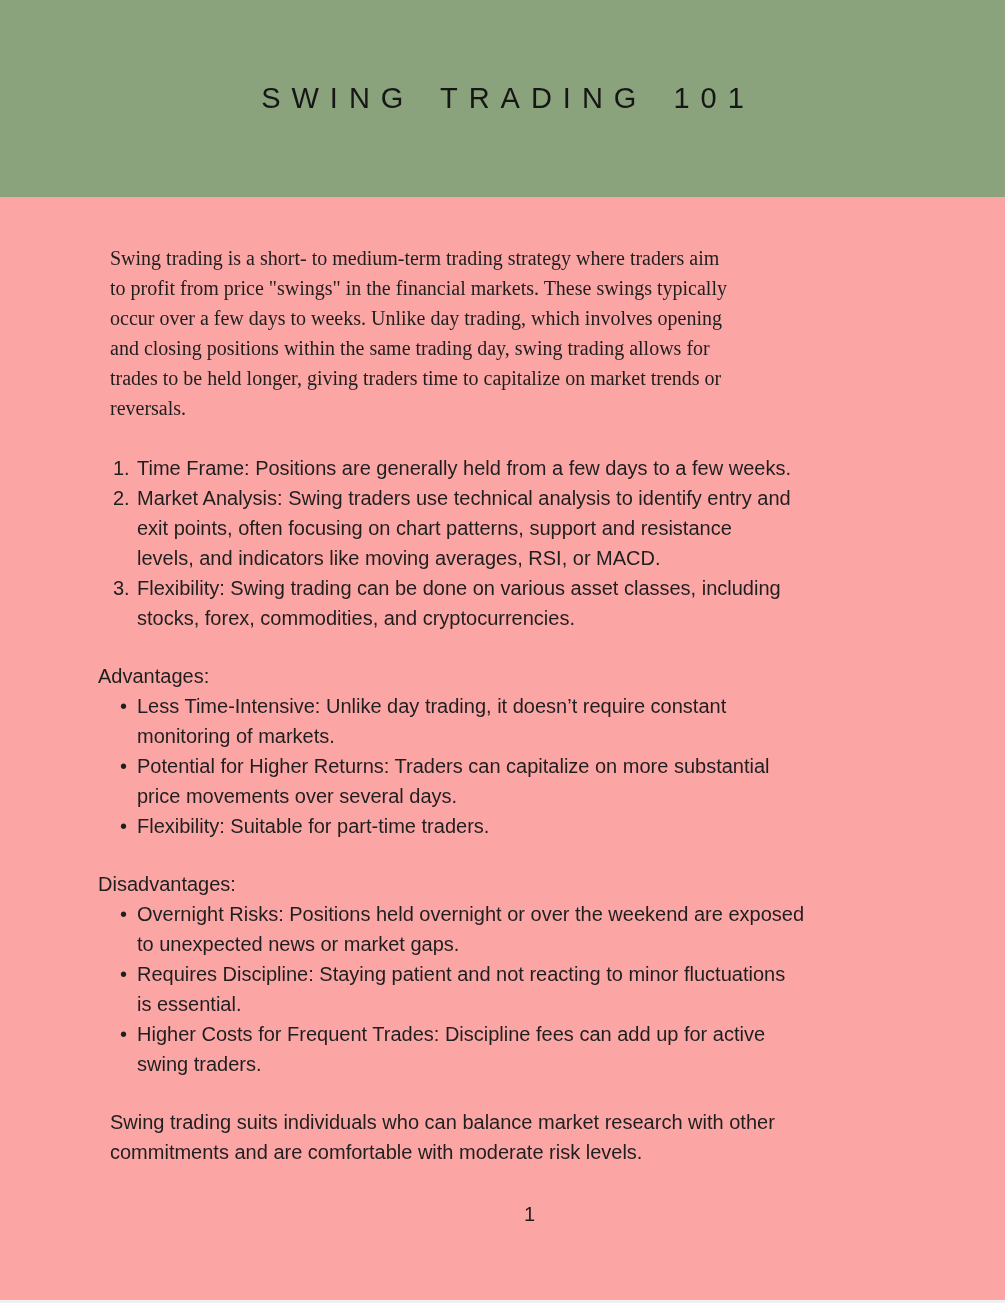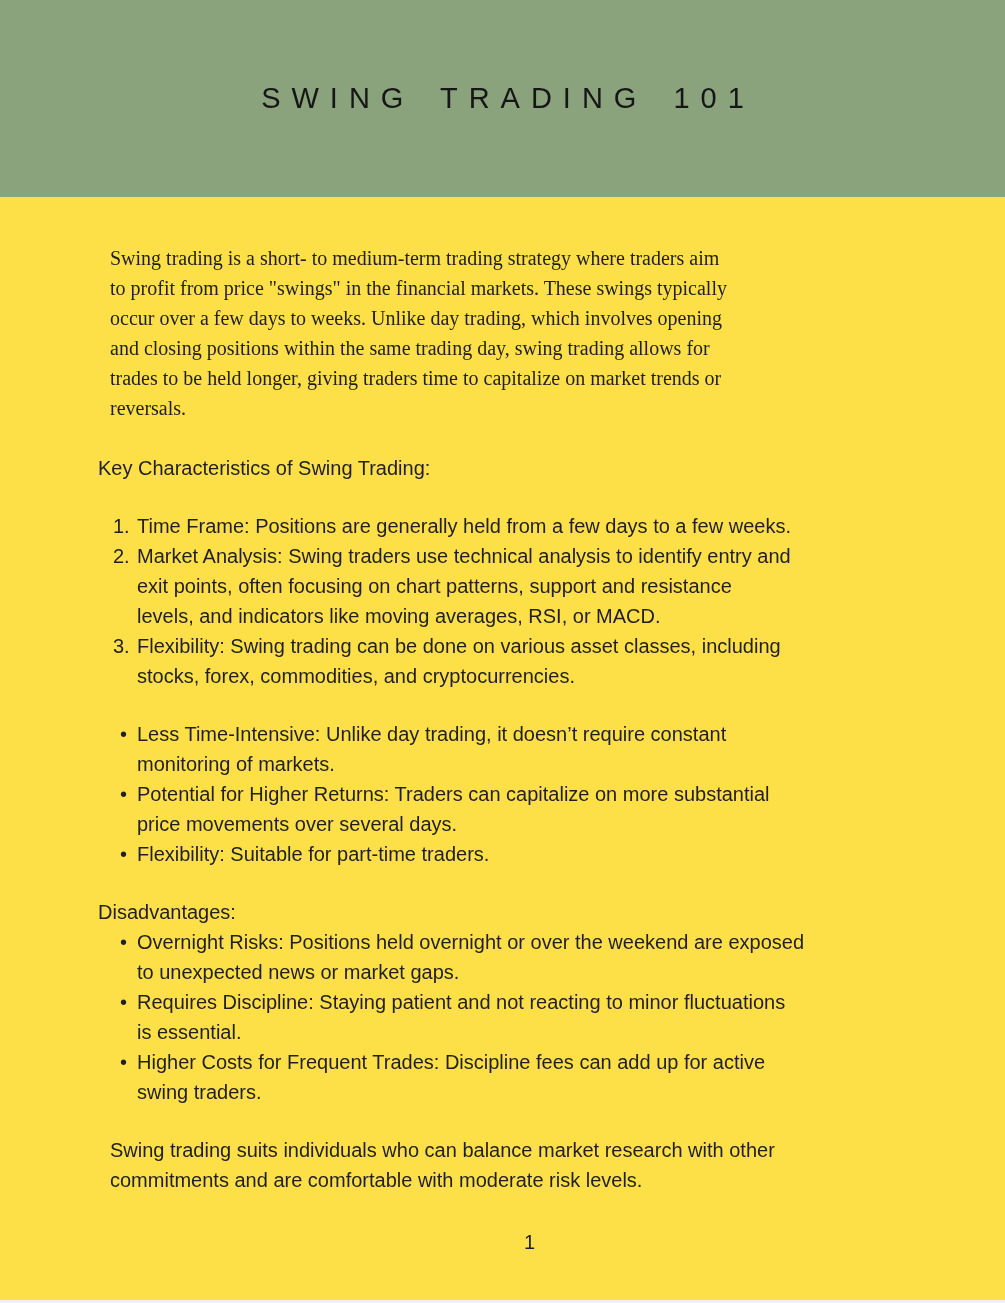--- a/index.html
+++ b/index.html
@@ -89,55 +89,55 @@
     left: 0;
     bottom: 0;
     width: 100%;
     height: 3px;
     background: #f0f0f0;
   }
 </style>
 </head>
 <body>
 
-<div class="page" style="background: #fde047; color: rgb(31, 31, 31);">
+<div class="page" style="background: #fca5a5; color: rgb(31, 31, 31);">
 
   <header class="header" style="background: rgb(138, 163, 125);">
     <h1 class="title">SWING TRADING 101</h1>
   </header>
 
   <main class="main">
 
     <p class="para">Swing trading is a short- to medium-term trading strategy where traders aim
 to profit from price "swings" in the financial markets. These swings typically
 occur over a few days to weeks. Unlike day trading, which involves opening
 and closing positions within the same trading day, swing trading allows for
 trades to be held longer, giving traders time to capitalize on market trends or
 reversals.</p>
 
-    <p class="section-heading gap-after">Key Characteristics of Swing Trading:</p>
 
     <ol class="doc-list numbered">
       <li>
         <span class="num-marker">1.</span>
         <span class="item-text">Time Frame: Positions are generally held from a few days to a few weeks.</span>
       </li>
       <li>
         <span class="num-marker">2.</span>
         <span class="item-text">Market Analysis: Swing traders use technical analysis to identify entry and
 exit points, often focusing on chart patterns, support and resistance
 levels, and indicators like moving averages, RSI, or MACD.</span>
       </li>
       <li>
         <span class="num-marker">3.</span>
         <span class="item-text">Flexibility: Swing trading can be done on various asset classes, including
 stocks, forex, commodities, and cryptocurrencies.</span>
       </li>
     </ol>
 
+    <p class="section-heading">Advantages:</p>
 
     <ul class="doc-list bulleted">
       <li>
         <span class="bullet-marker">•</span>
         <span class="item-text">Less Time-Intensive: Unlike day trading, it doesn’t require constant
 monitoring of markets.</span>
       </li>
       <li>
         <span class="bullet-marker">•</span>
         <span class="item-text">Potential for Higher Returns: Traders can capitalize on more substantial

